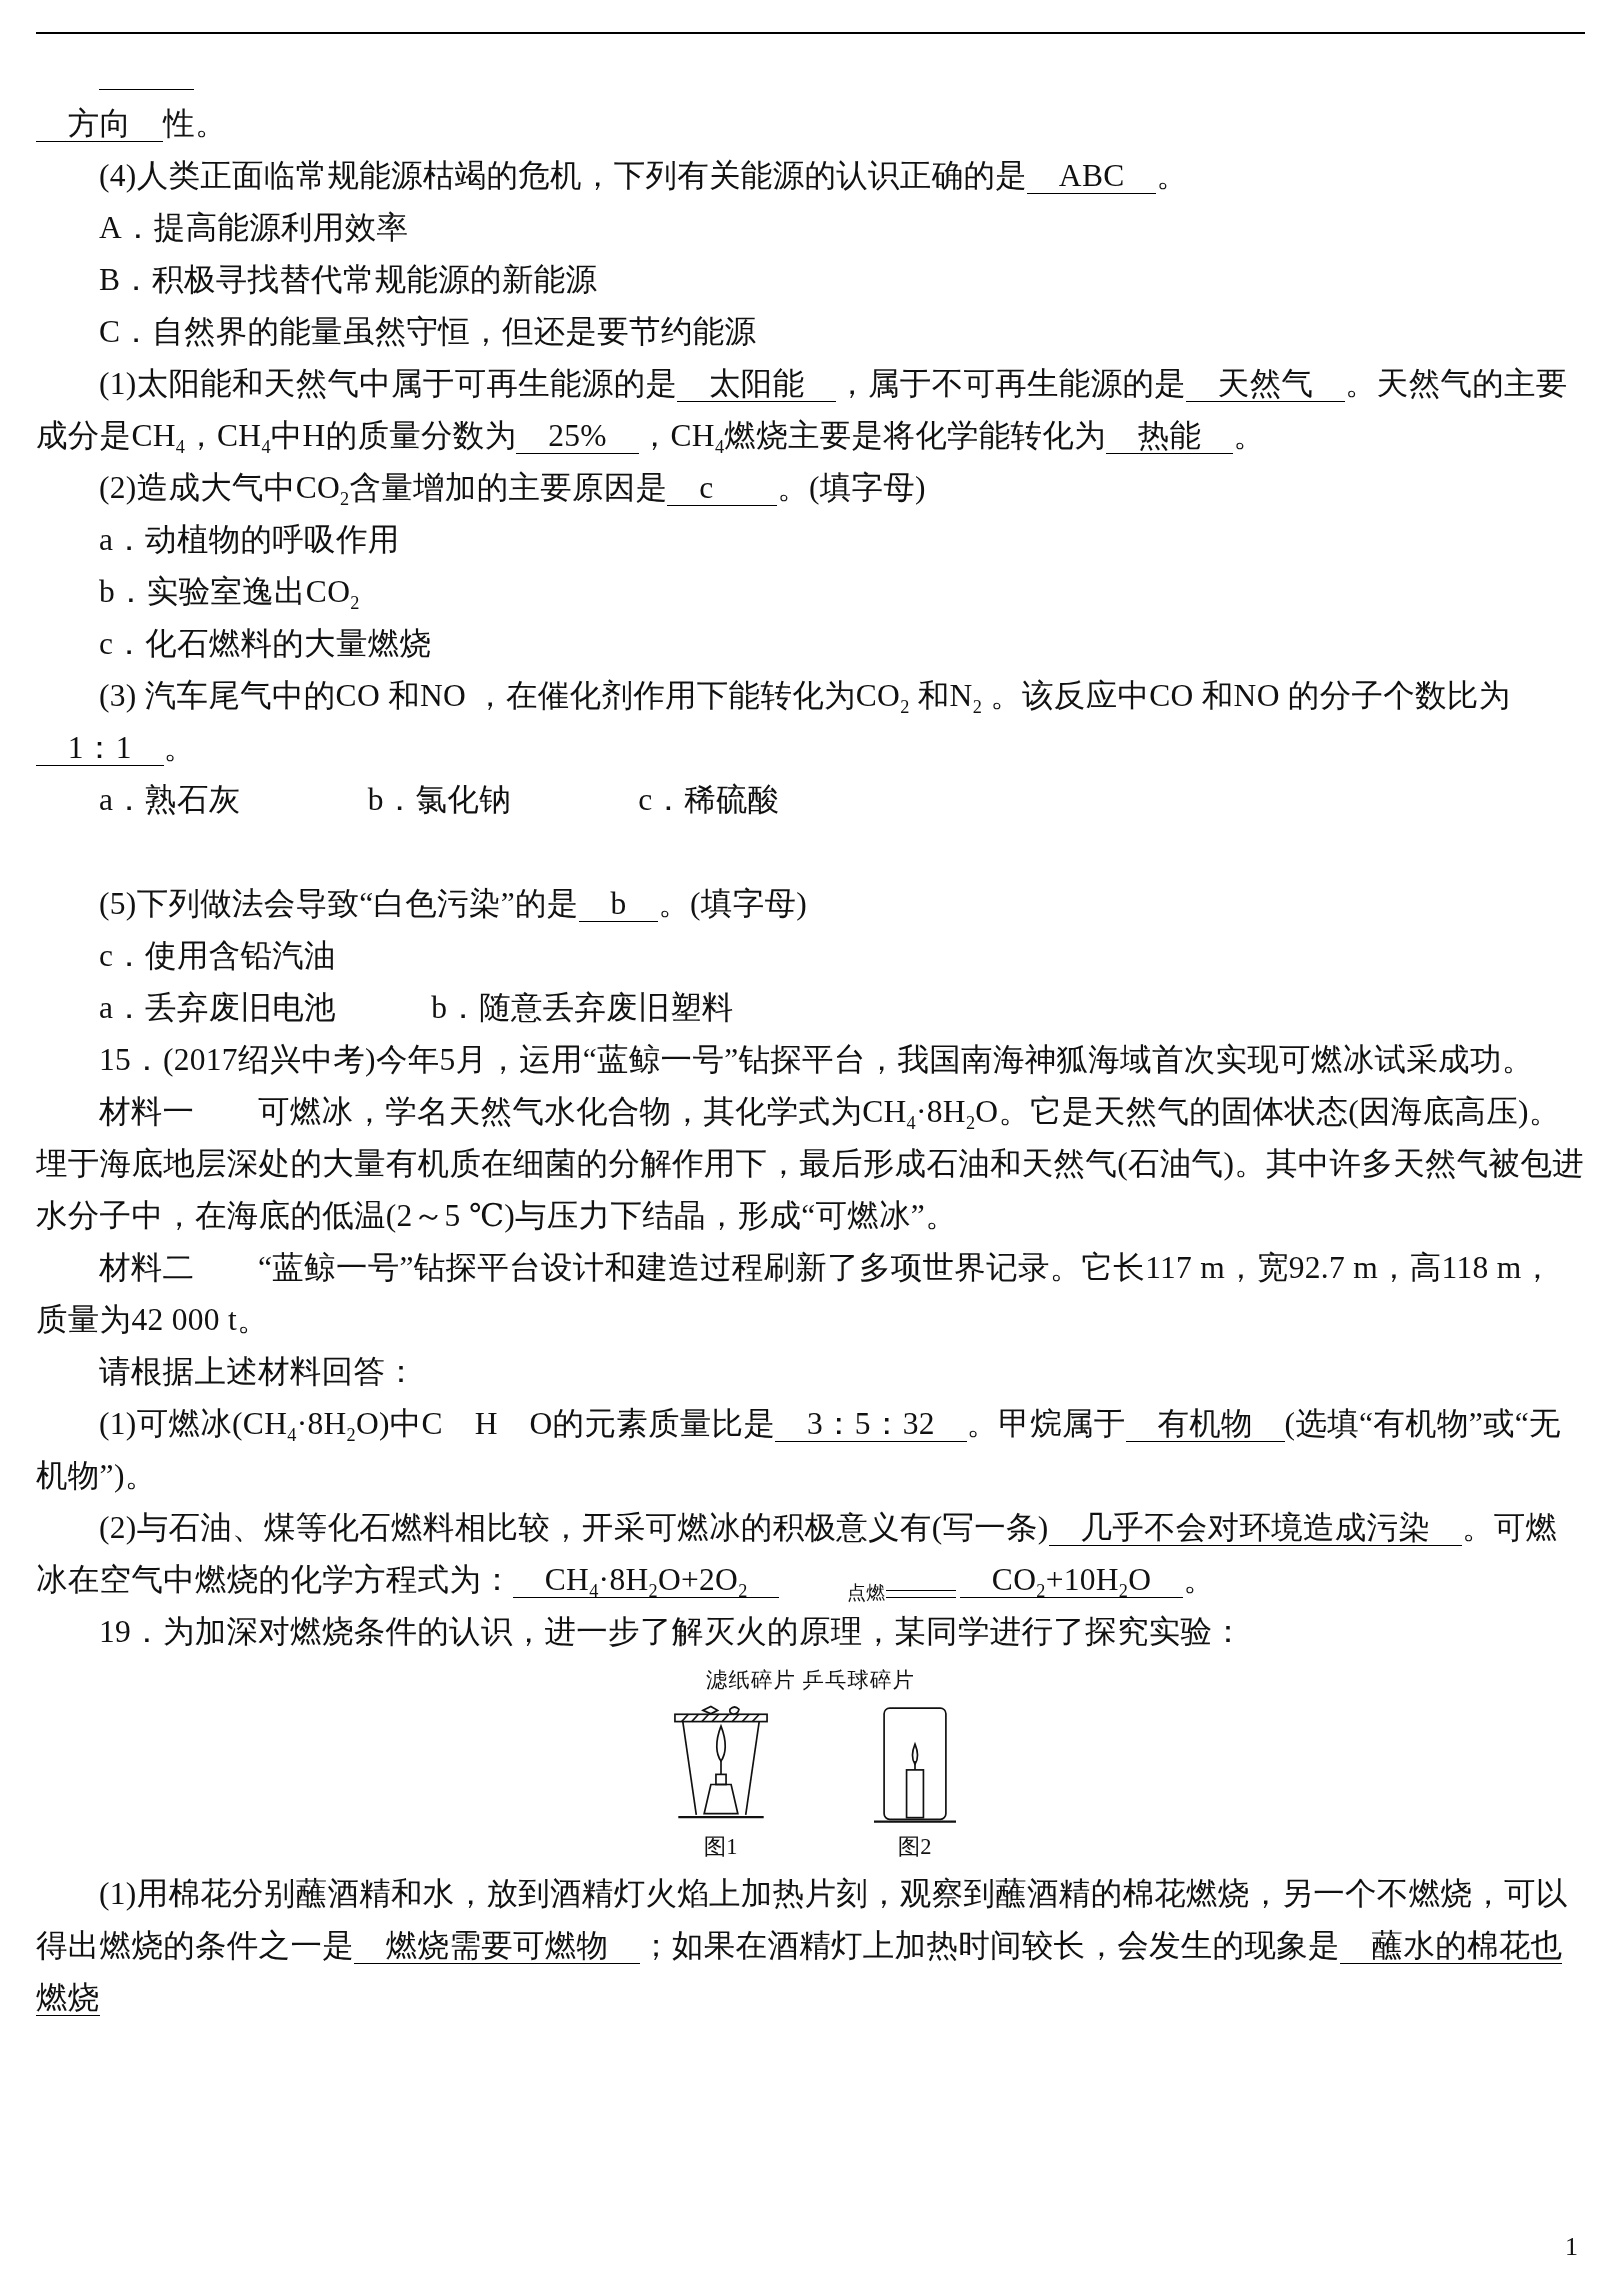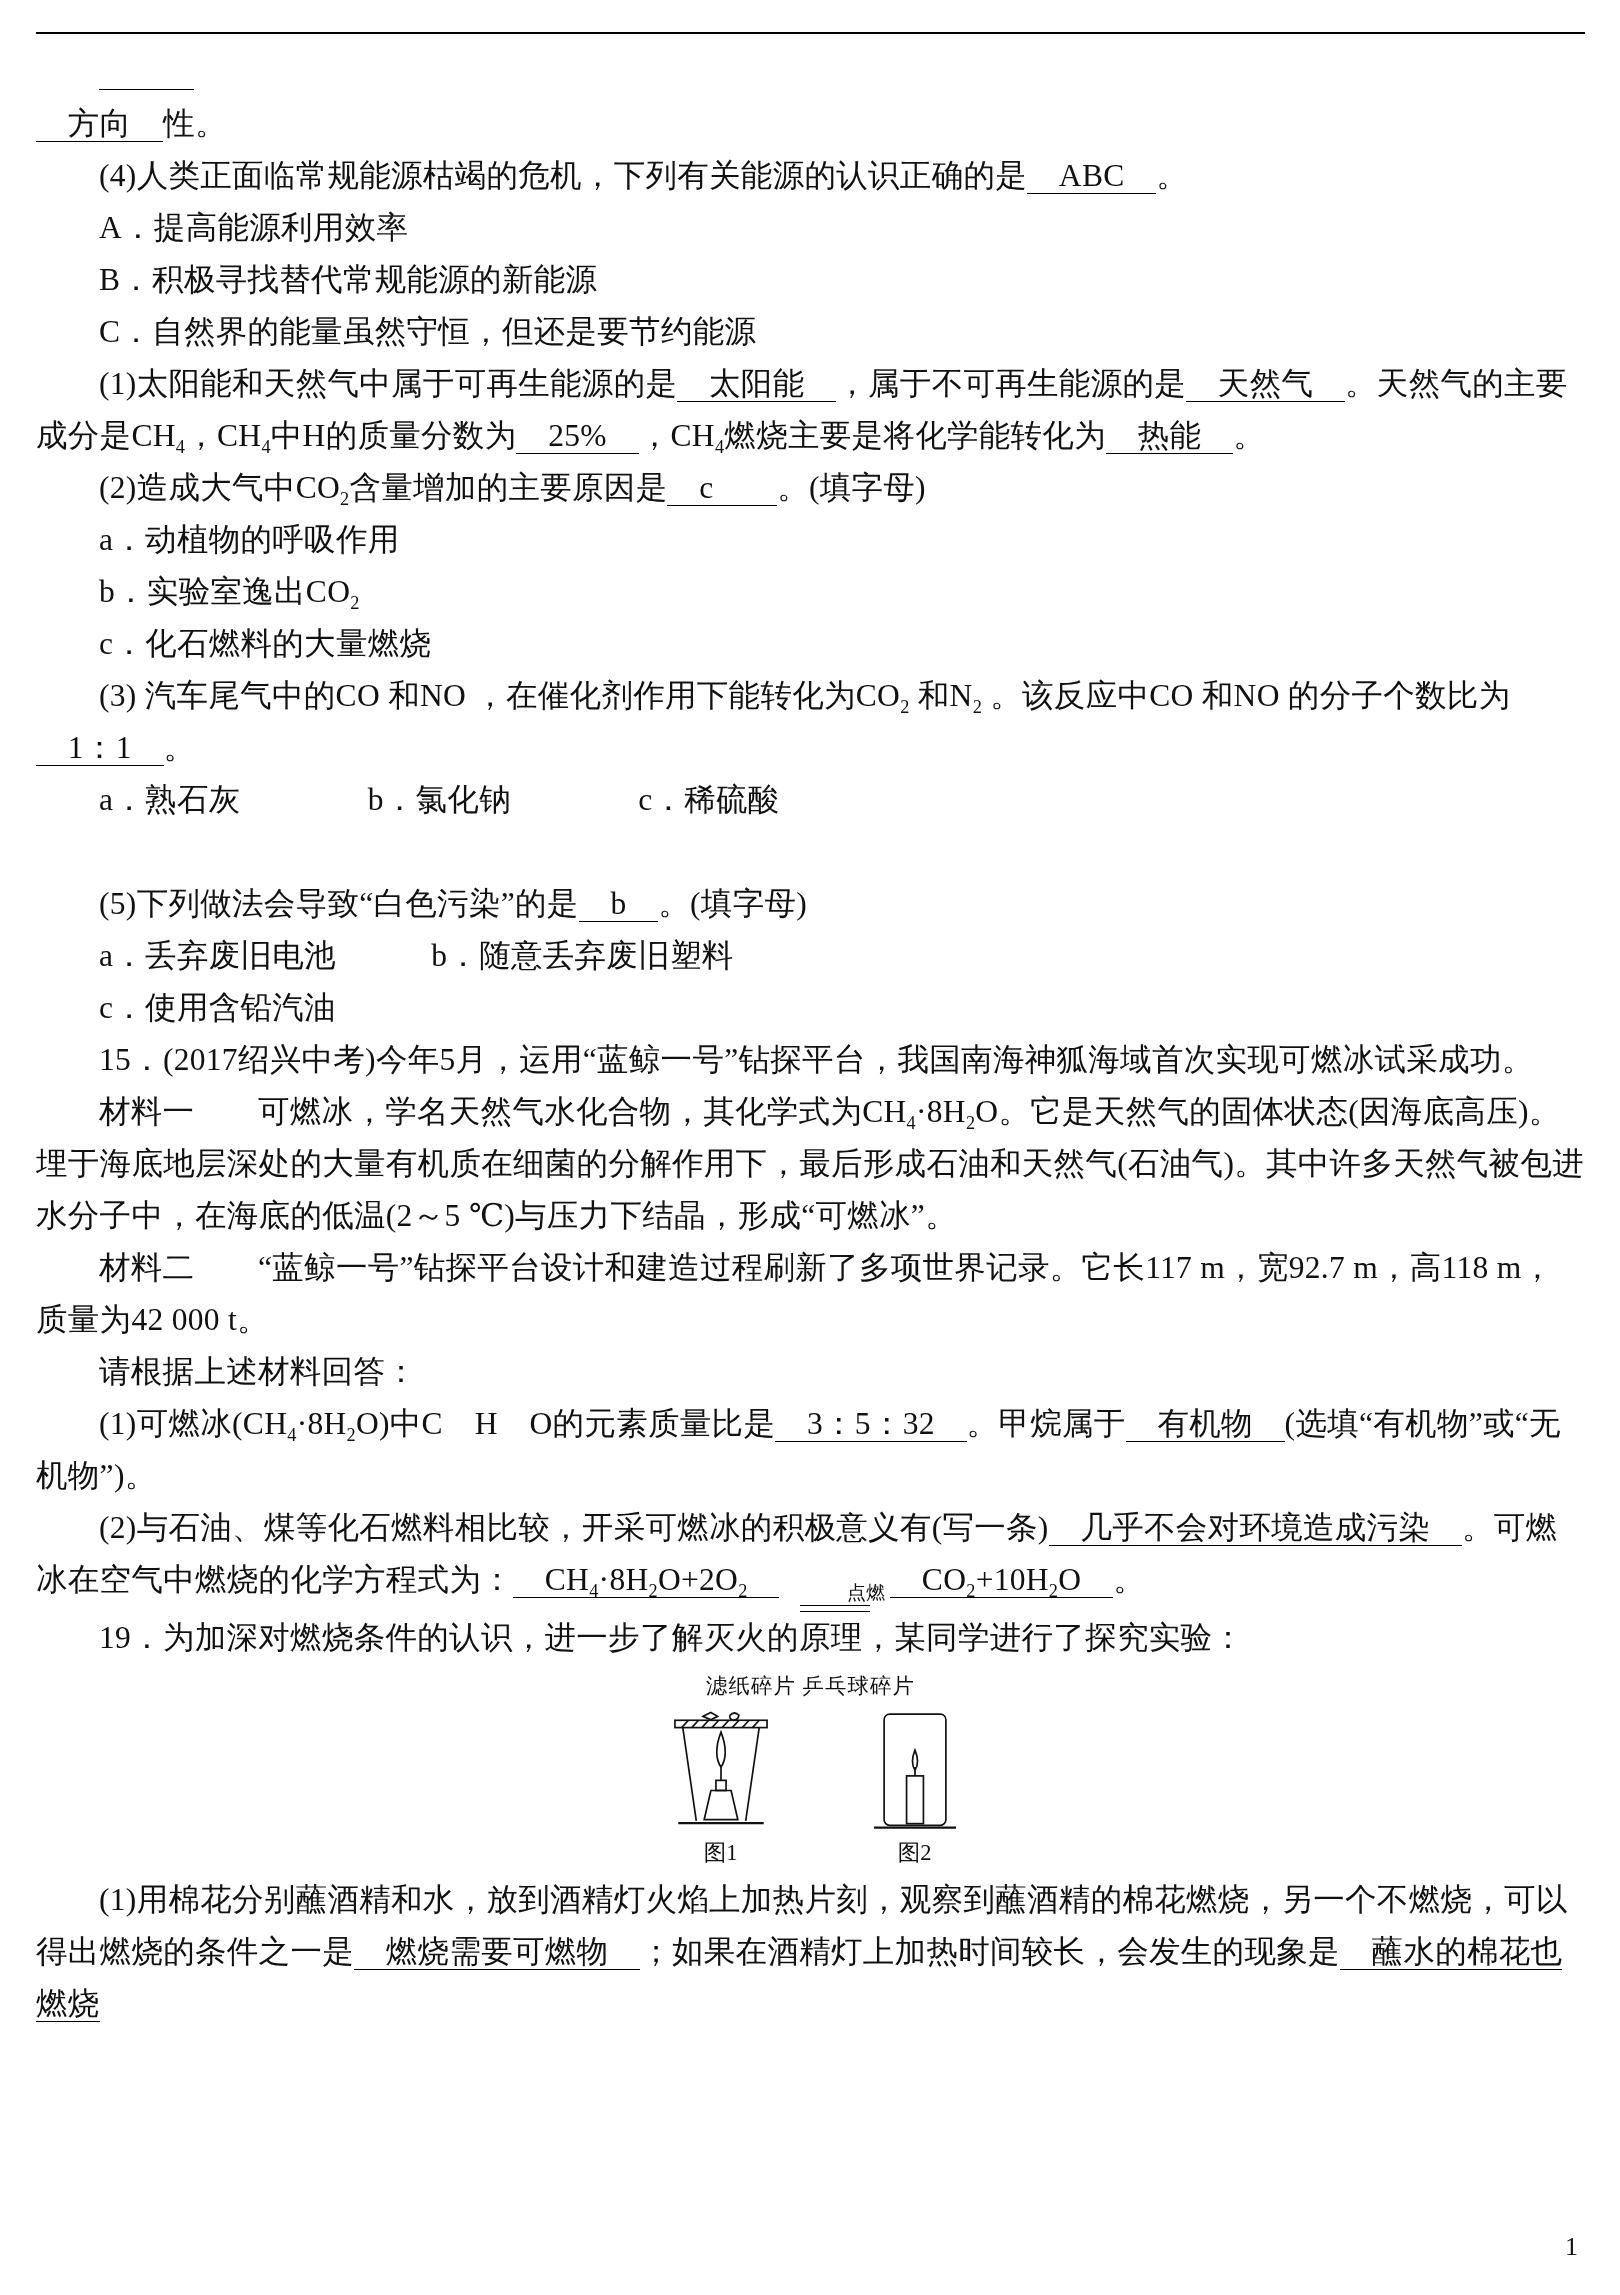--- a/index.html
+++ b/index.html
@@ -8,21 +8,21 @@
     font-family:"Liberation Serif","DejaVu Serif",serif;color:#111;
     overflow:hidden;
   }
   .sheet{padding:31.5px 36px 0 36px;}
   .rule{border-top:2.3px solid #000;margin-bottom:12.4px;}
   .para{margin:0;font-size:31.5px;line-height:52px;letter-spacing:0.3px;}
   .para.indent{text-indent:63px;}
   .para.blank{height:52px;}
   .ans{border-bottom:1.7px solid #000;white-space:pre-wrap;}
   sub{font-size:0.58em;line-height:0;}
-  .eq{display:inline-flex;flex-direction:column;align-items:center;vertical-align:-9px;margin:0 4.5px;}
+  .eq{display:inline-flex;flex-direction:row;align-items:center;vertical-align:-9px;margin:0 4.5px;}
   .eq-top{font-size:19px;line-height:1;}
   .eq-bar{width:70px;height:5.6px;border-top:1.7px solid #000;border-bottom:1.7px solid #000;margin-top:2.8px;}
   .figure-block{display:flex;flex-direction:column;align-items:center;margin:10px 0 5.6px;}
   .figure-labels{font-size:21.4px;line-height:1.2;margin-bottom:4.5px;letter-spacing:1.1px;}
   .figures{display:flex;align-items:flex-end;gap:84px;}
   .fig{display:flex;flex-direction:column;align-items:center;}
   .fig-caption{font-size:22.5px;margin-top:1px;}
   .fig svg{display:block;}
   .page-num{position:absolute;right:43px;bottom:33px;font-size:26px;}
 </style>
@@ -42,22 +42,22 @@
       <p class="para indent"><span>(1)太阳能和天然气中属于可再生能源的是</span><span class="ans"><span>　太阳能　</span></span><span>，属于不可再生能源的是</span><span class="ans"><span>　天然气　</span></span><span>。天然气的主要成分是CH</span><sub>4</sub><span>，CH</span><sub>4</sub><span>中H的质量分数为</span><span class="ans"><span>　25%　</span></span><span>，CH</span><sub>4</sub><span>燃烧主要是将化学能转化为</span><span class="ans"><span>　热能　</span></span><span>。</span></p>
       <p class="para indent"><span>(2)造成大气中CO</span><sub>2</sub><span>含量增加的主要原因是</span><span class="ans"><span>　c　　</span></span><span>。(填字母)</span></p>
       <p class="para indent"><span>a．动植物的呼吸作用</span></p>
       <p class="para indent"><span>b．实验室逸出CO</span><sub>2</sub></p>
       <p class="para indent"><span>c．化石燃料的大量燃烧</span></p>
       <p class="para indent"><span>(3) 汽车尾气中的CO 和NO ，在催化剂作用下能转化为CO</span><sub>2</sub><span> 和N</span><sub>2</sub><span> 。该反应中CO 和NO 的分子个数比为</span></p>
       <p class="para"><span class="ans"><span>　1：1　</span></span><span>。</span></p>
       <p class="para indent"><span>a．熟石灰　　　　b．氯化钠　　　　c．稀硫酸</span></p>
       <p class="para blank"></p>
       <p class="para indent"><span>(5)下列做法会导致“白色污染”的是</span><span class="ans"><span>　b　</span></span><span>。(填字母)</span></p>
+      <p class="para indent"><span>c．使用含铅汽油</span></p>
       <p class="para indent"><span>a．丢弃废旧电池　　　b．随意丢弃废旧塑料</span></p>
-      <p class="para indent"><span>c．使用含铅汽油</span></p>
       <p class="para indent"><span>15．(2017绍兴中考)今年5月，运用“蓝鲸一号”钻探平台，我国南海神狐海域首次实现可燃冰试采成功。</span></p>
       <p class="para indent"><span>材料一　　可燃冰，学名天然气水化合物，其化学式为CH</span><sub>4</sub><span>·8H</span><sub>2</sub><span>O。它是天然气的固体状态(因海底高压)。埋于海底地层深处的大量有机质在细菌的分解作用下，最后形成石油和天然气(石油气)。其中许多天然气被包进水分子中，在海底的低温(2～5 ℃)与压力下结晶，形成“可燃冰”。</span></p>
       <p class="para indent"><span>材料二　　“蓝鲸一号”钻探平台设计和建造过程刷新了多项世界记录。它长117 m，宽92.7 m，高118 m，质量为42 000 t。</span></p>
       <p class="para indent"><span>请根据上述材料回答：</span></p>
       <p class="para indent"><span>(1)可燃冰(CH</span><sub>4</sub><span>·8H</span><sub>2</sub><span>O)中C　H　O的元素质量比是</span><span class="ans"><span>　3：5：32　</span></span><span>。甲烷属于</span><span class="ans"><span>　有机物　</span></span><span>(选填“有机物”或“无机物”)。</span></p>
       <p class="para indent"><span>(2)与石油、煤等化石燃料相比较，开采可燃冰的积极意义有(写一条)</span><span class="ans"><span>　几乎不会对环境造成污染　</span></span><span>。可燃冰在空气中燃烧的化学方程式为：</span><span class="ans"><span>　CH</span><sub>4</sub><span>·8H</span><sub>2</sub><span>O+2O</span><sub>2</sub><span>　</span></span><span class="eq">
           <span class="eq-top">点燃</span>
           <span class="eq-bar"></span>
         </span><span class="ans"><span>　CO</span><sub>2</sub><span>+10H</span><sub>2</sub><span>O　</span></span><span>。</span></p>
       <p class="para indent"><span>19．为加深对燃烧条件的认识，进一步了解灭火的原理，某同学进行了探究实验：</span></p>

